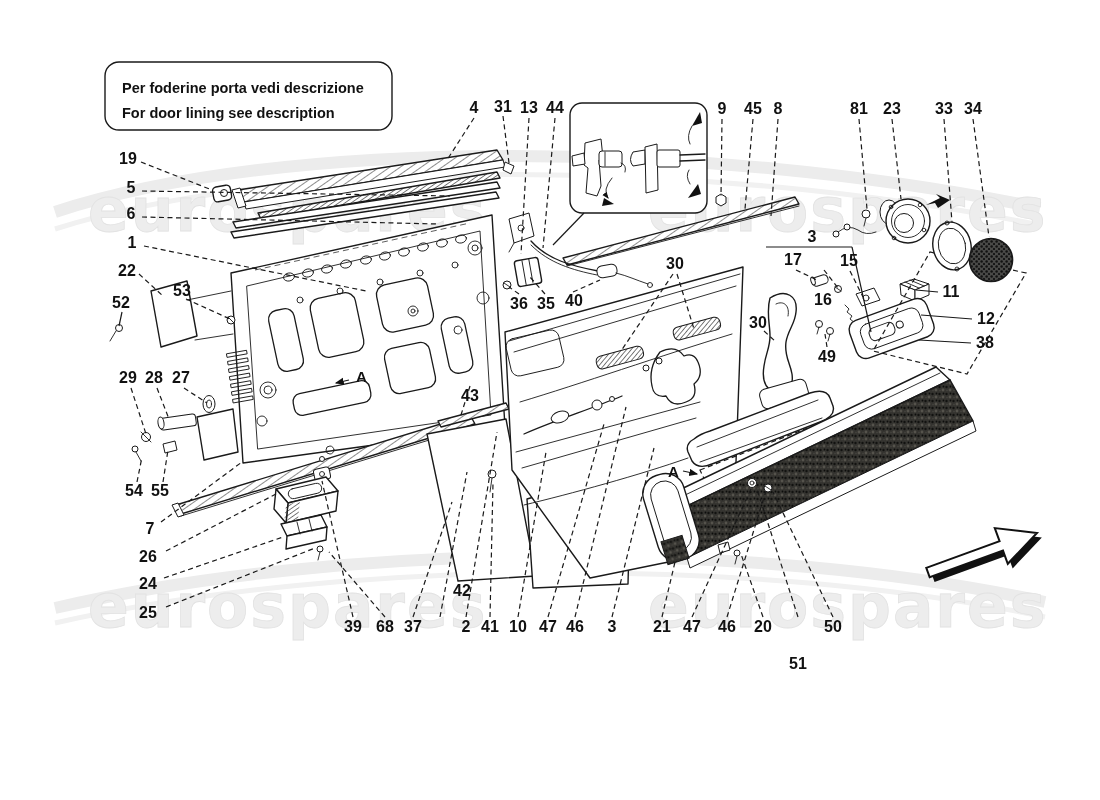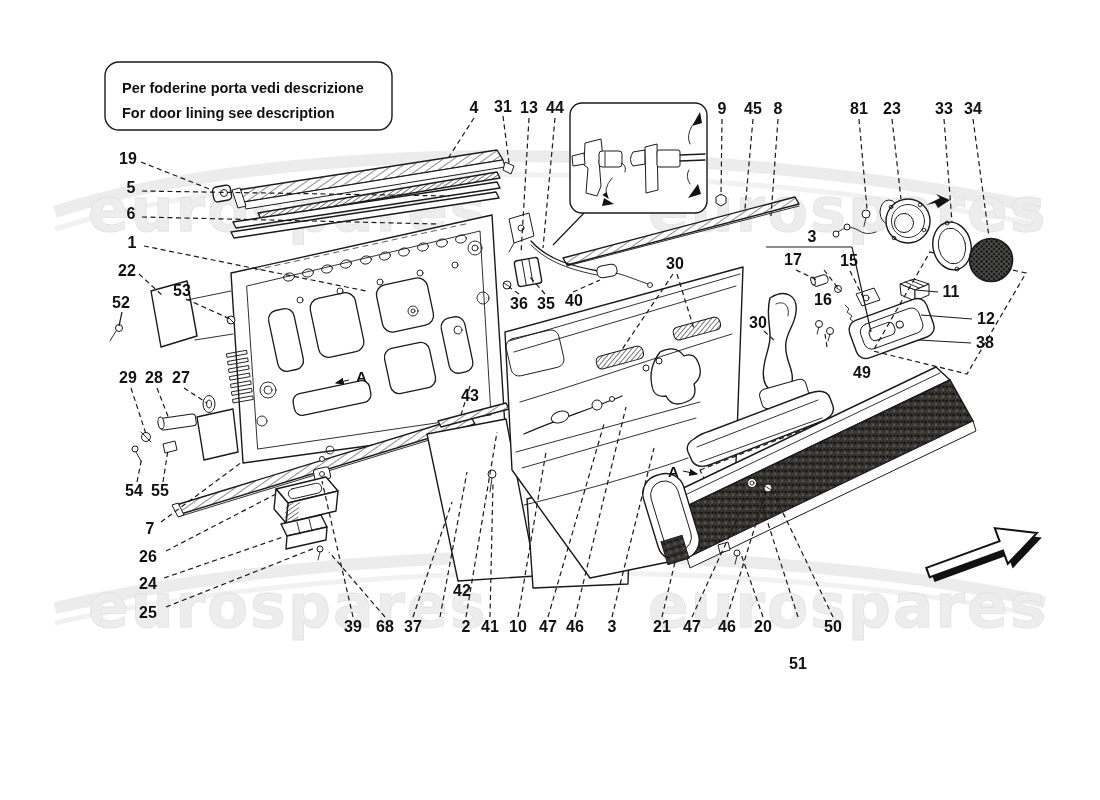--- a/index.html
+++ b/index.html
@@ -458,21 +458,21 @@
       <div class="part-label" style="left: 519px; top: 304px;">36</div>
       <div class="part-label" style="left: 546px; top: 304px;">35</div>
       <div class="part-label" style="left: 574px; top: 301px;">40</div>
       <div class="part-label" style="left: 675px; top: 264px;">30</div>
       <div class="part-label" style="left: 470px; top: 396px;">43</div>
       <div class="part-label" style="left: 812px; top: 237px;">3</div>
       <div class="part-label" style="left: 793px; top: 260px;">17</div>
       <div class="part-label" style="left: 823px; top: 260px; margin-top: 40px;">16</div>
       <div class="part-label" style="left: 849px; top: 261px;">15</div>
       <div class="part-label" style="left: 758px; top: 323px;">30</div>
-      <div class="part-label" style="left: 862px; top: 357px; margin-top: 16px;">49</div>
+      <div class="part-label" style="left: 827px; top: 357px;">49</div>
       <div class="part-label" style="left: 951px; top: 292px;">11</div>
       <div class="part-label" style="left: 986px; top: 319px; text-align: right;">12</div>
       <div class="part-label" style="left: 985px; top: 343px;">38</div>
       <div class="part-label" style="left: 353px; top: 627px;">39</div>
       <div class="part-label" style="left: 385px; top: 627px;">68</div>
       <div class="part-label" style="left: 413px; top: 627px;">37</div>
       <div class="part-label" style="left: 440px; top: 591px; margin-left: 22px;">42</div>
       <div class="part-label" style="left: 466px; top: 627px;">2</div>
       <div class="part-label" style="left: 490px; top: 627px;">41</div>
       <div class="part-label" style="left: 518px; top: 627px;">10</div>

